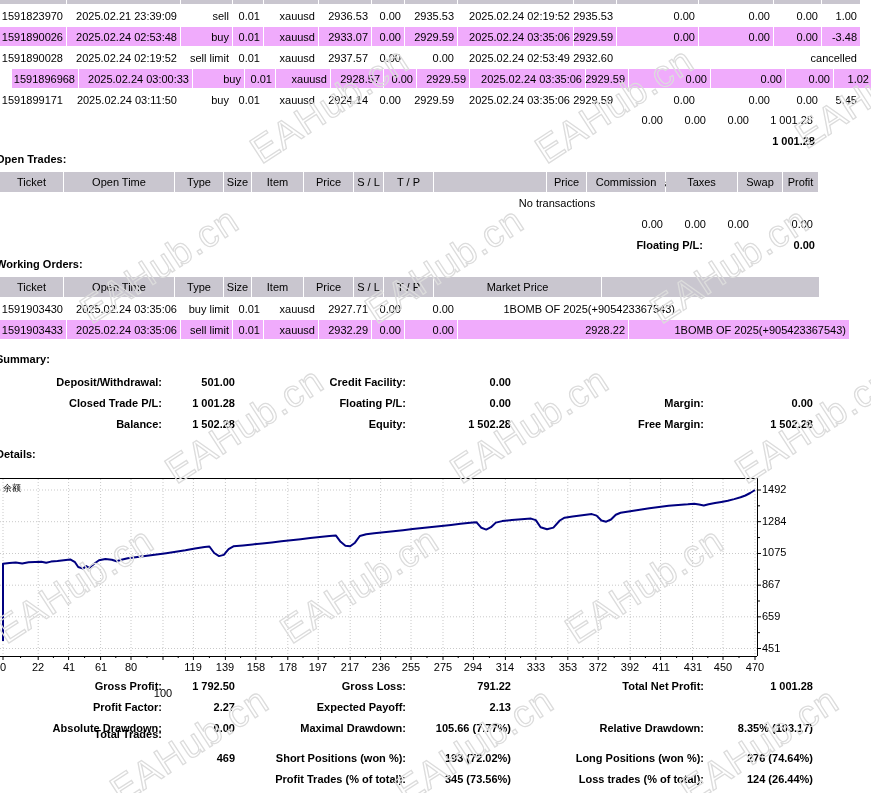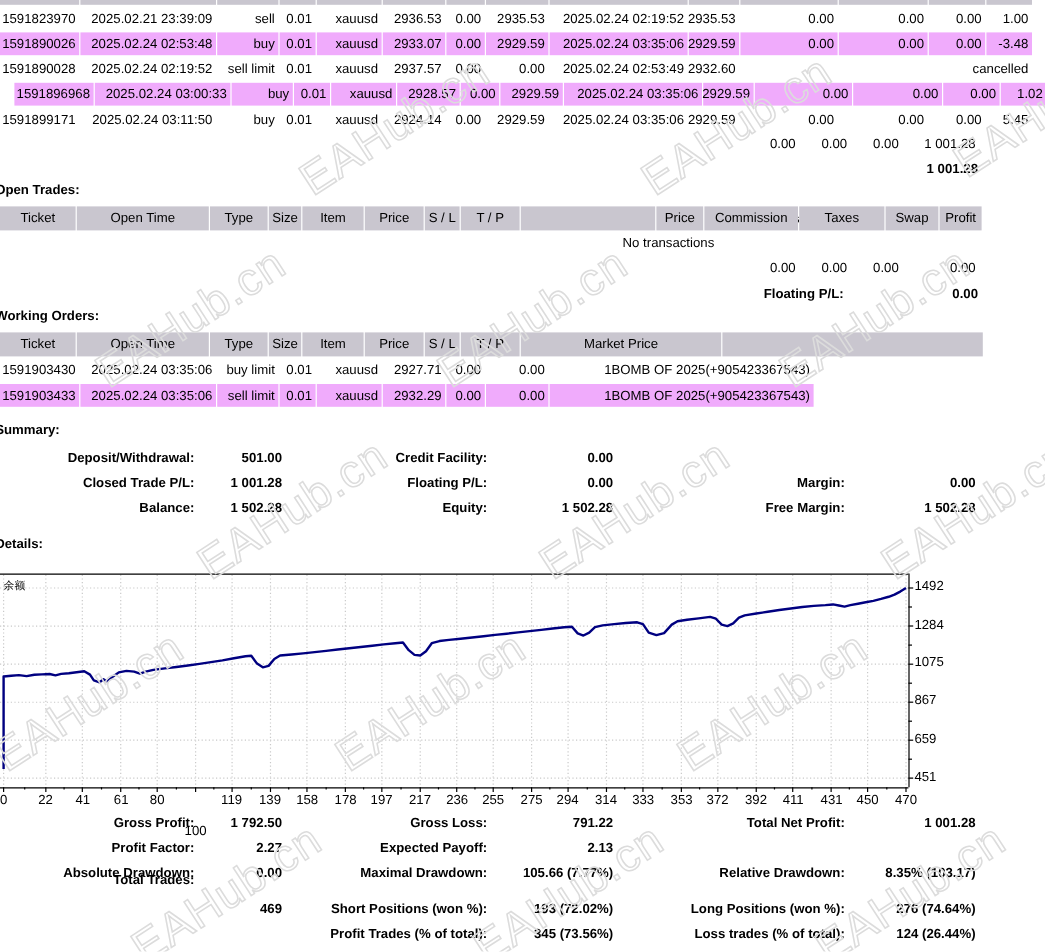--- a/index.html
+++ b/index.html
@@ -435,20 +435,23 @@
         <span>xauusd</span>
       </div>
       <div class="tcell" style="width: 49px;">
         <span>2932.29</span>
       </div>
       <div class="tcell" style="width: 29px;">
         <span>0.00</span>
       </div>
       <div class="tcell" style="width: 49px;">
         <span>0.00</span>
+      </div>
+      <div class="tcell" style="width: 167px;">
+        <span>2928.22</span>
       </div>
       <div class="tcell" style="width: 217px;">
         <span>1BOMB OF 2025(+905423367543)</span>
       </div>
     </div>
   </div>
 
 <div class="abs seclabel" style="left:-4px;top:353px;">Summary:</div>
 <div id="summary-grid">
     <div class="pcell" style="left: 0px; top: 374px; width: 162px;">Deposit/Withdrawal:</div>

